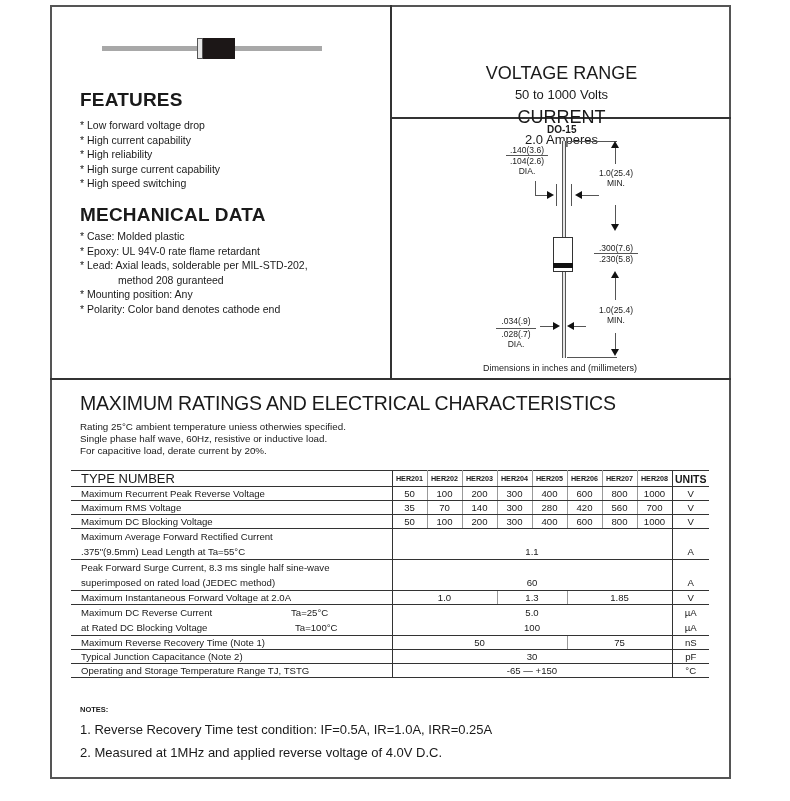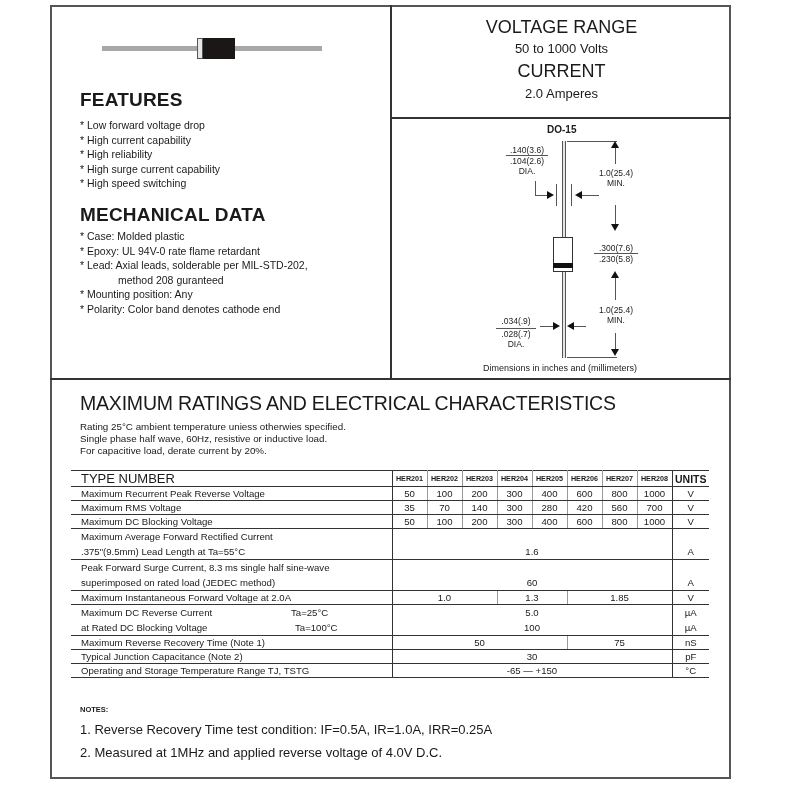--- a/index.html
+++ b/index.html
@@ -12,21 +12,21 @@
   
   .diode-lead { position:absolute; height:5px; background:#a8a8a8; top:46px; }
   .diode-body { position:absolute; left:197px; top:38px; width:38px; height:21px; background:#1c1717; }
   .diode-band { position:absolute; left:197px; top:38px; width:6px; height:21px; background:#e8e8e8; border:1px solid #555; box-sizing:border-box; }
 
   .h-big { position:absolute; font-weight:bold; font-size:19px; letter-spacing:0.2px; }
   .list { position:absolute; left:80px; font-size:10.5px; line-height:14.6px; margin:0; padding:0; list-style:none; }
   .list li { white-space:nowrap; }
   .indent { padding-left:38px; }
 
-  .vr { position:absolute; left:392px; width:339px; text-align:center; }
+  .vr { position:absolute; left:392px; width:339px; text-align:center;margin-top:46px; }
   .vr-title { font-size:18px; }
   .vr-sub { font-size:13px; }
 
   
   .pkg-label { position:absolute; font-weight:bold; font-size:10px; }
   .dim { position:absolute; font-size:8.5px; line-height:10px; text-align:center; color:#222; }
   .lead { position:absolute; left:562px; width:4px; background:#e6e6e6; border-left:1px solid #555; border-right:1px solid #555; box-sizing:border-box; }
   .pkg-body { position:absolute; left:553px; top:237px; width:20px; height:35px; background:#fff; border:1px solid #333; box-sizing:border-box; }
   .pkg-band { position:absolute; left:553px; top:263px; width:20px; height:5px; background:#111; }
   .line { position:absolute; background:#555; }
@@ -222,21 +222,21 @@
     <td class="unit">V</td>
   </tr>
 
   <tr class="tall">
     <td class="desc nob">Maximum Average Forward Rectified Current</td>
     <td colspan="8" class="nob"></td>
     <td class="unit nob"></td>
   </tr>
   <tr class="tall">
     <td class="desc not">.375"(9.5mm) Lead Length at Ta=55°C</td>
-    <td colspan="8" class="not">1.6</td>
+    <td colspan="8" class="not">1.1</td>
     <td class="unit not">A</td>
   </tr>
 
   <tr class="tall">
     <td class="desc nob">Peak Forward Surge Current, 8.3 ms single half sine-wave</td>
     <td colspan="8" class="nob"></td>
     <td class="unit nob"></td>
   </tr>
   <tr class="tall">
     <td class="desc not">superimposed on rated load (JEDEC method)</td>

